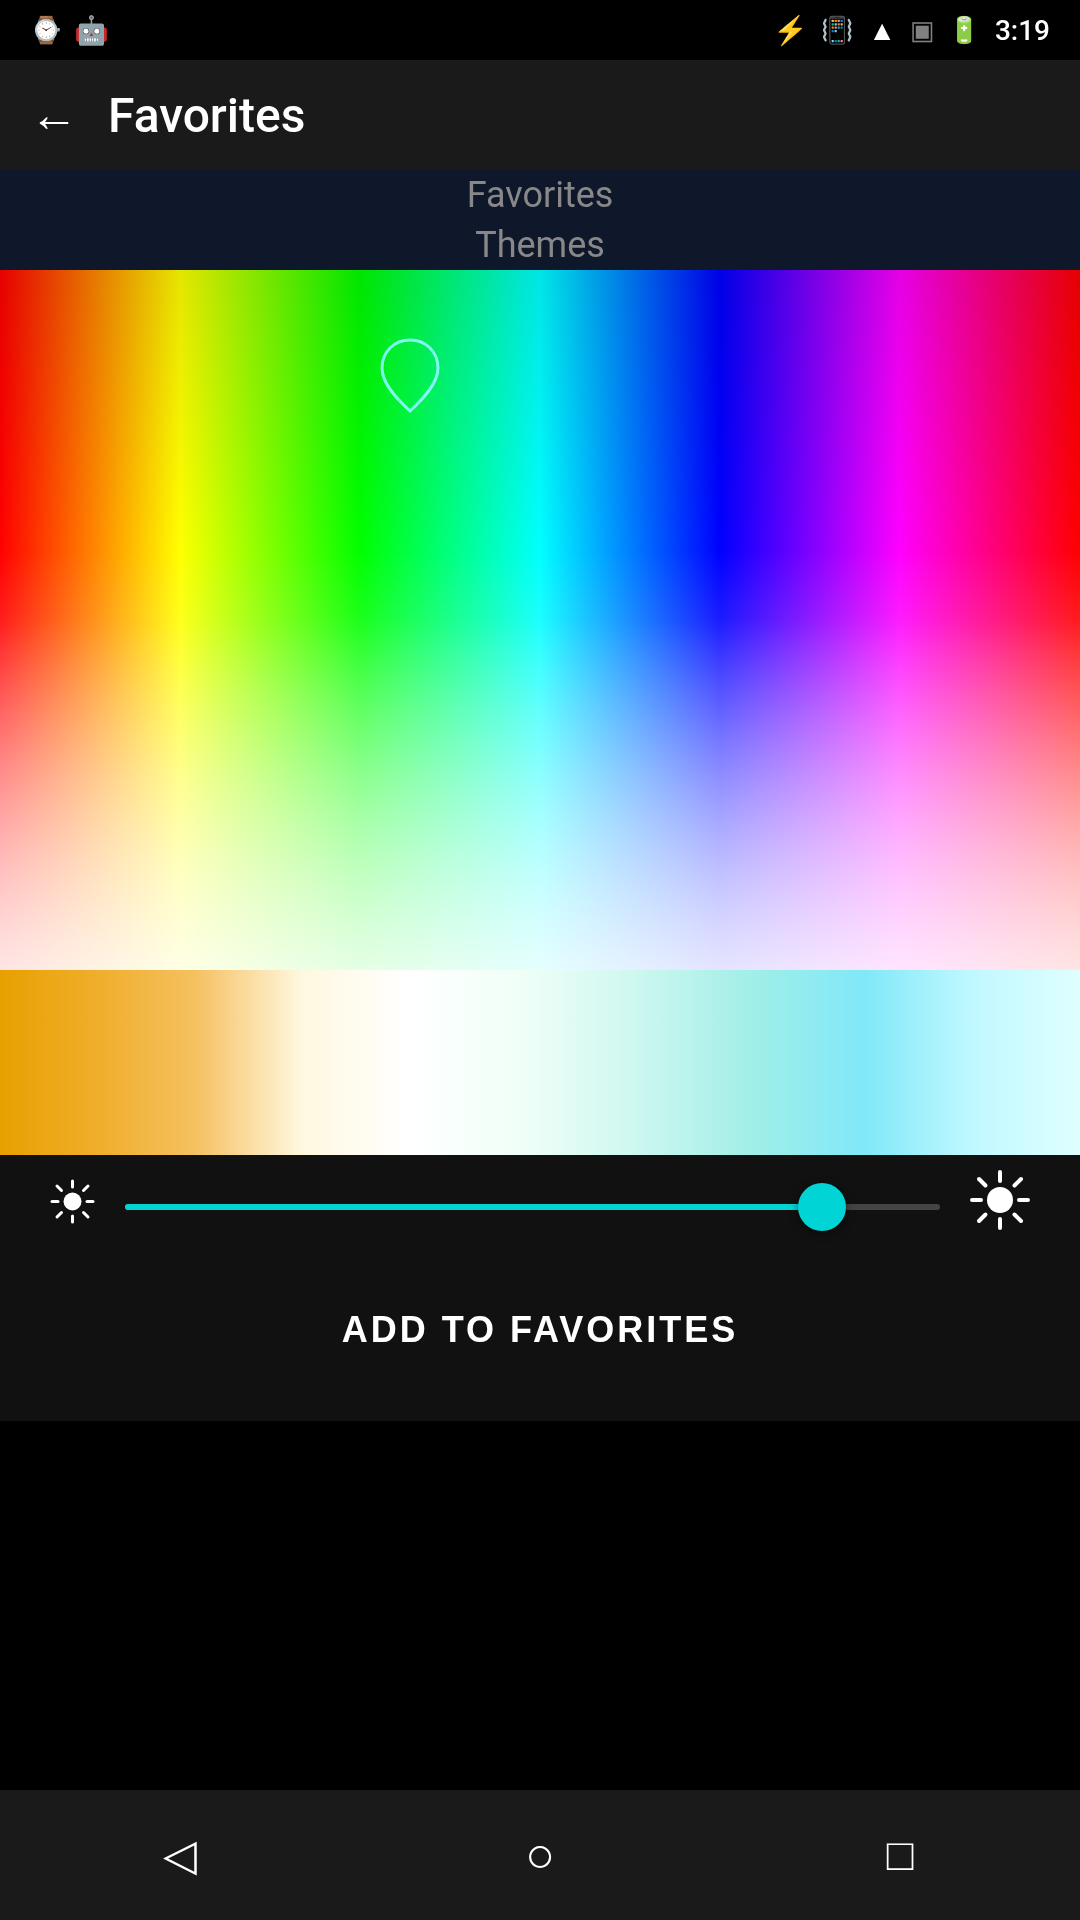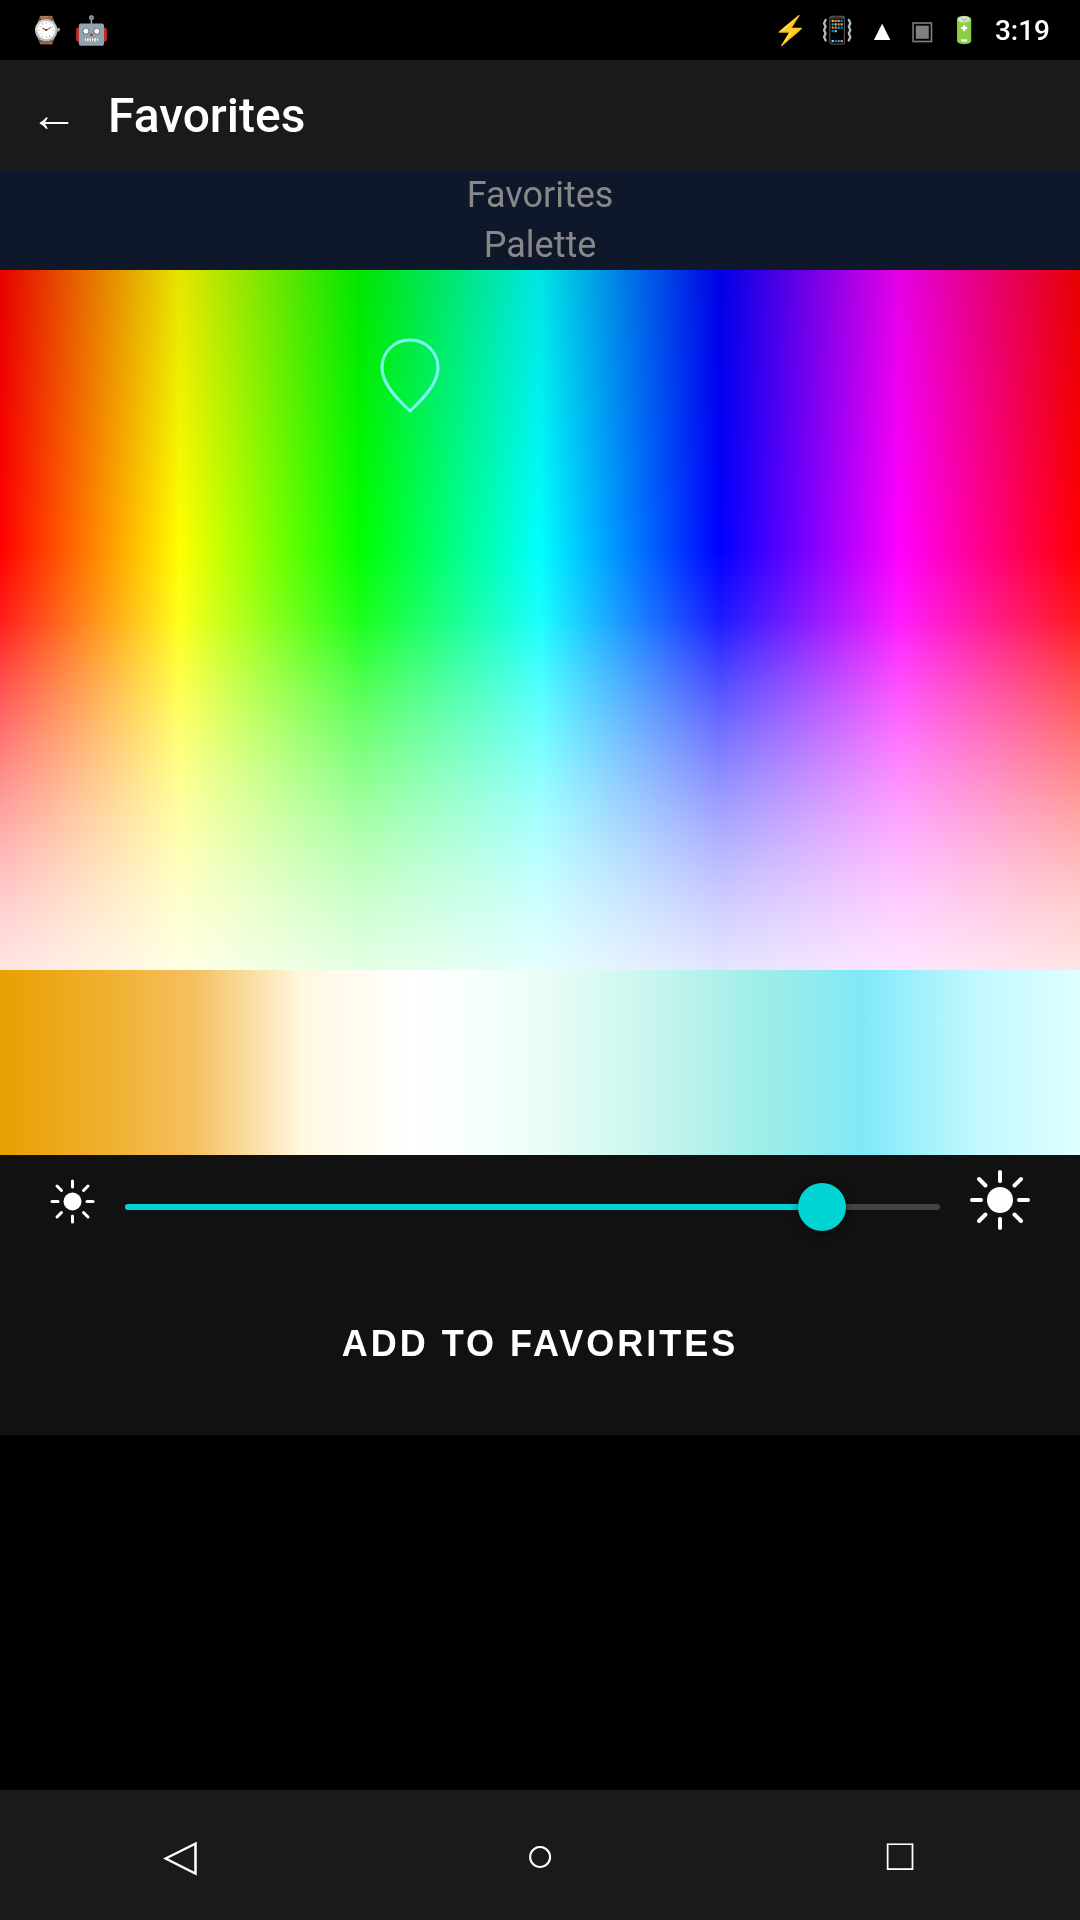--- a/index.html
+++ b/index.html
@@ -191,21 +191,21 @@
     }
 
     
     .controls-area {
       width: 100%;
       background: #111;
       padding: 40px 50px 40px 50px;
       display: flex;
       flex-direction: column;
       align-items: center;
-      gap: 50px;
+      gap: 36px;
       flex-shrink: 0;
     }
 
     .brightness-slider-row {
       width: 100%;
       display: flex;
       align-items: center;
       gap: 30px;
     }
 
@@ -322,21 +322,21 @@
 <div class="app-bar">
   <span class="back-btn">←</span>
   <span class="app-title">Favorites</span>
 </div>
 
 <div class="tab-bar">
   <div class="tab-item">
     <span class="tab-label">Favorites</span>
   </div>
   <div class="tab-item">
-    <span class="tab-label">Palette</span>
+    <span class="tab-label">Themes</span>
   </div>
 </div>
 
 <div class="palette-container">
   <div class="color-wheel">
 
     <div class="color-pin">
       <svg class="pin-svg" viewBox="0 0 60 75" fill="none" xmlns="http://www.w3.org/2000/svg">
         <path d="M30 2 C14 2, 2 14, 2 30 C2 46, 18 62, 30 73 C42 62, 58 46, 58 30 C58 14, 46 2, 30 2 Z" stroke="#80f8f0" stroke-width="3" fill="none"></path>
       </svg>

